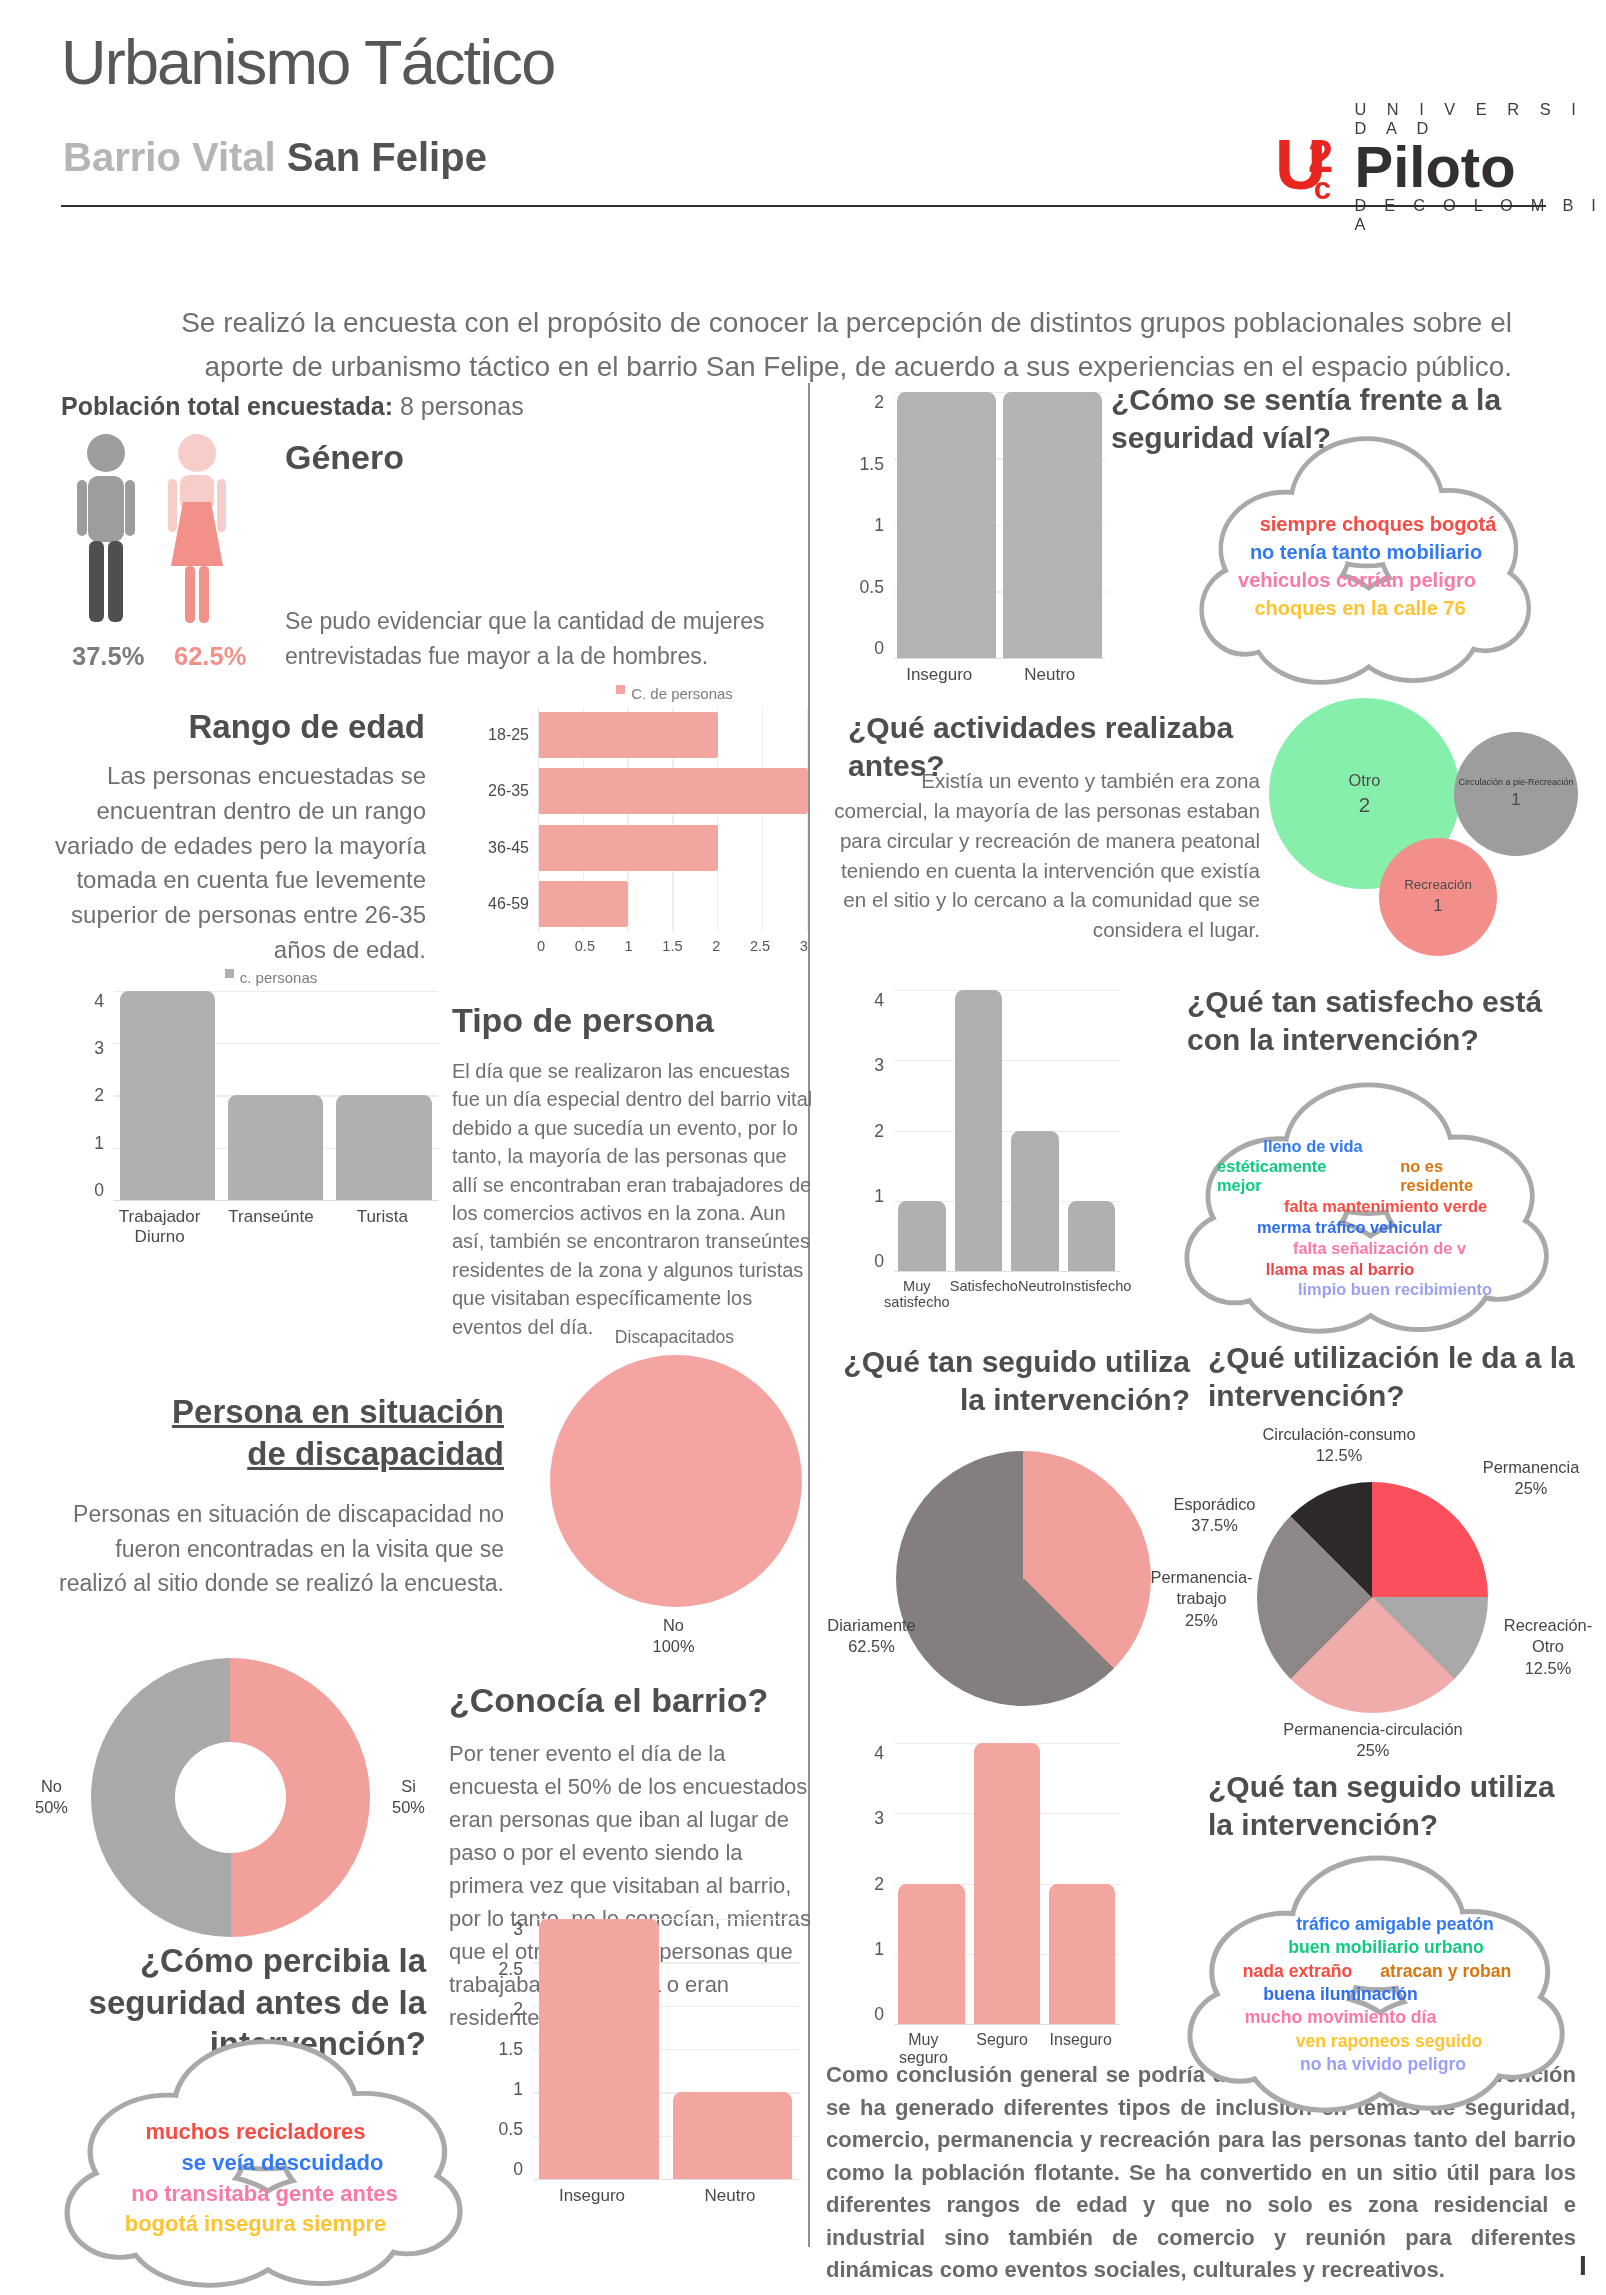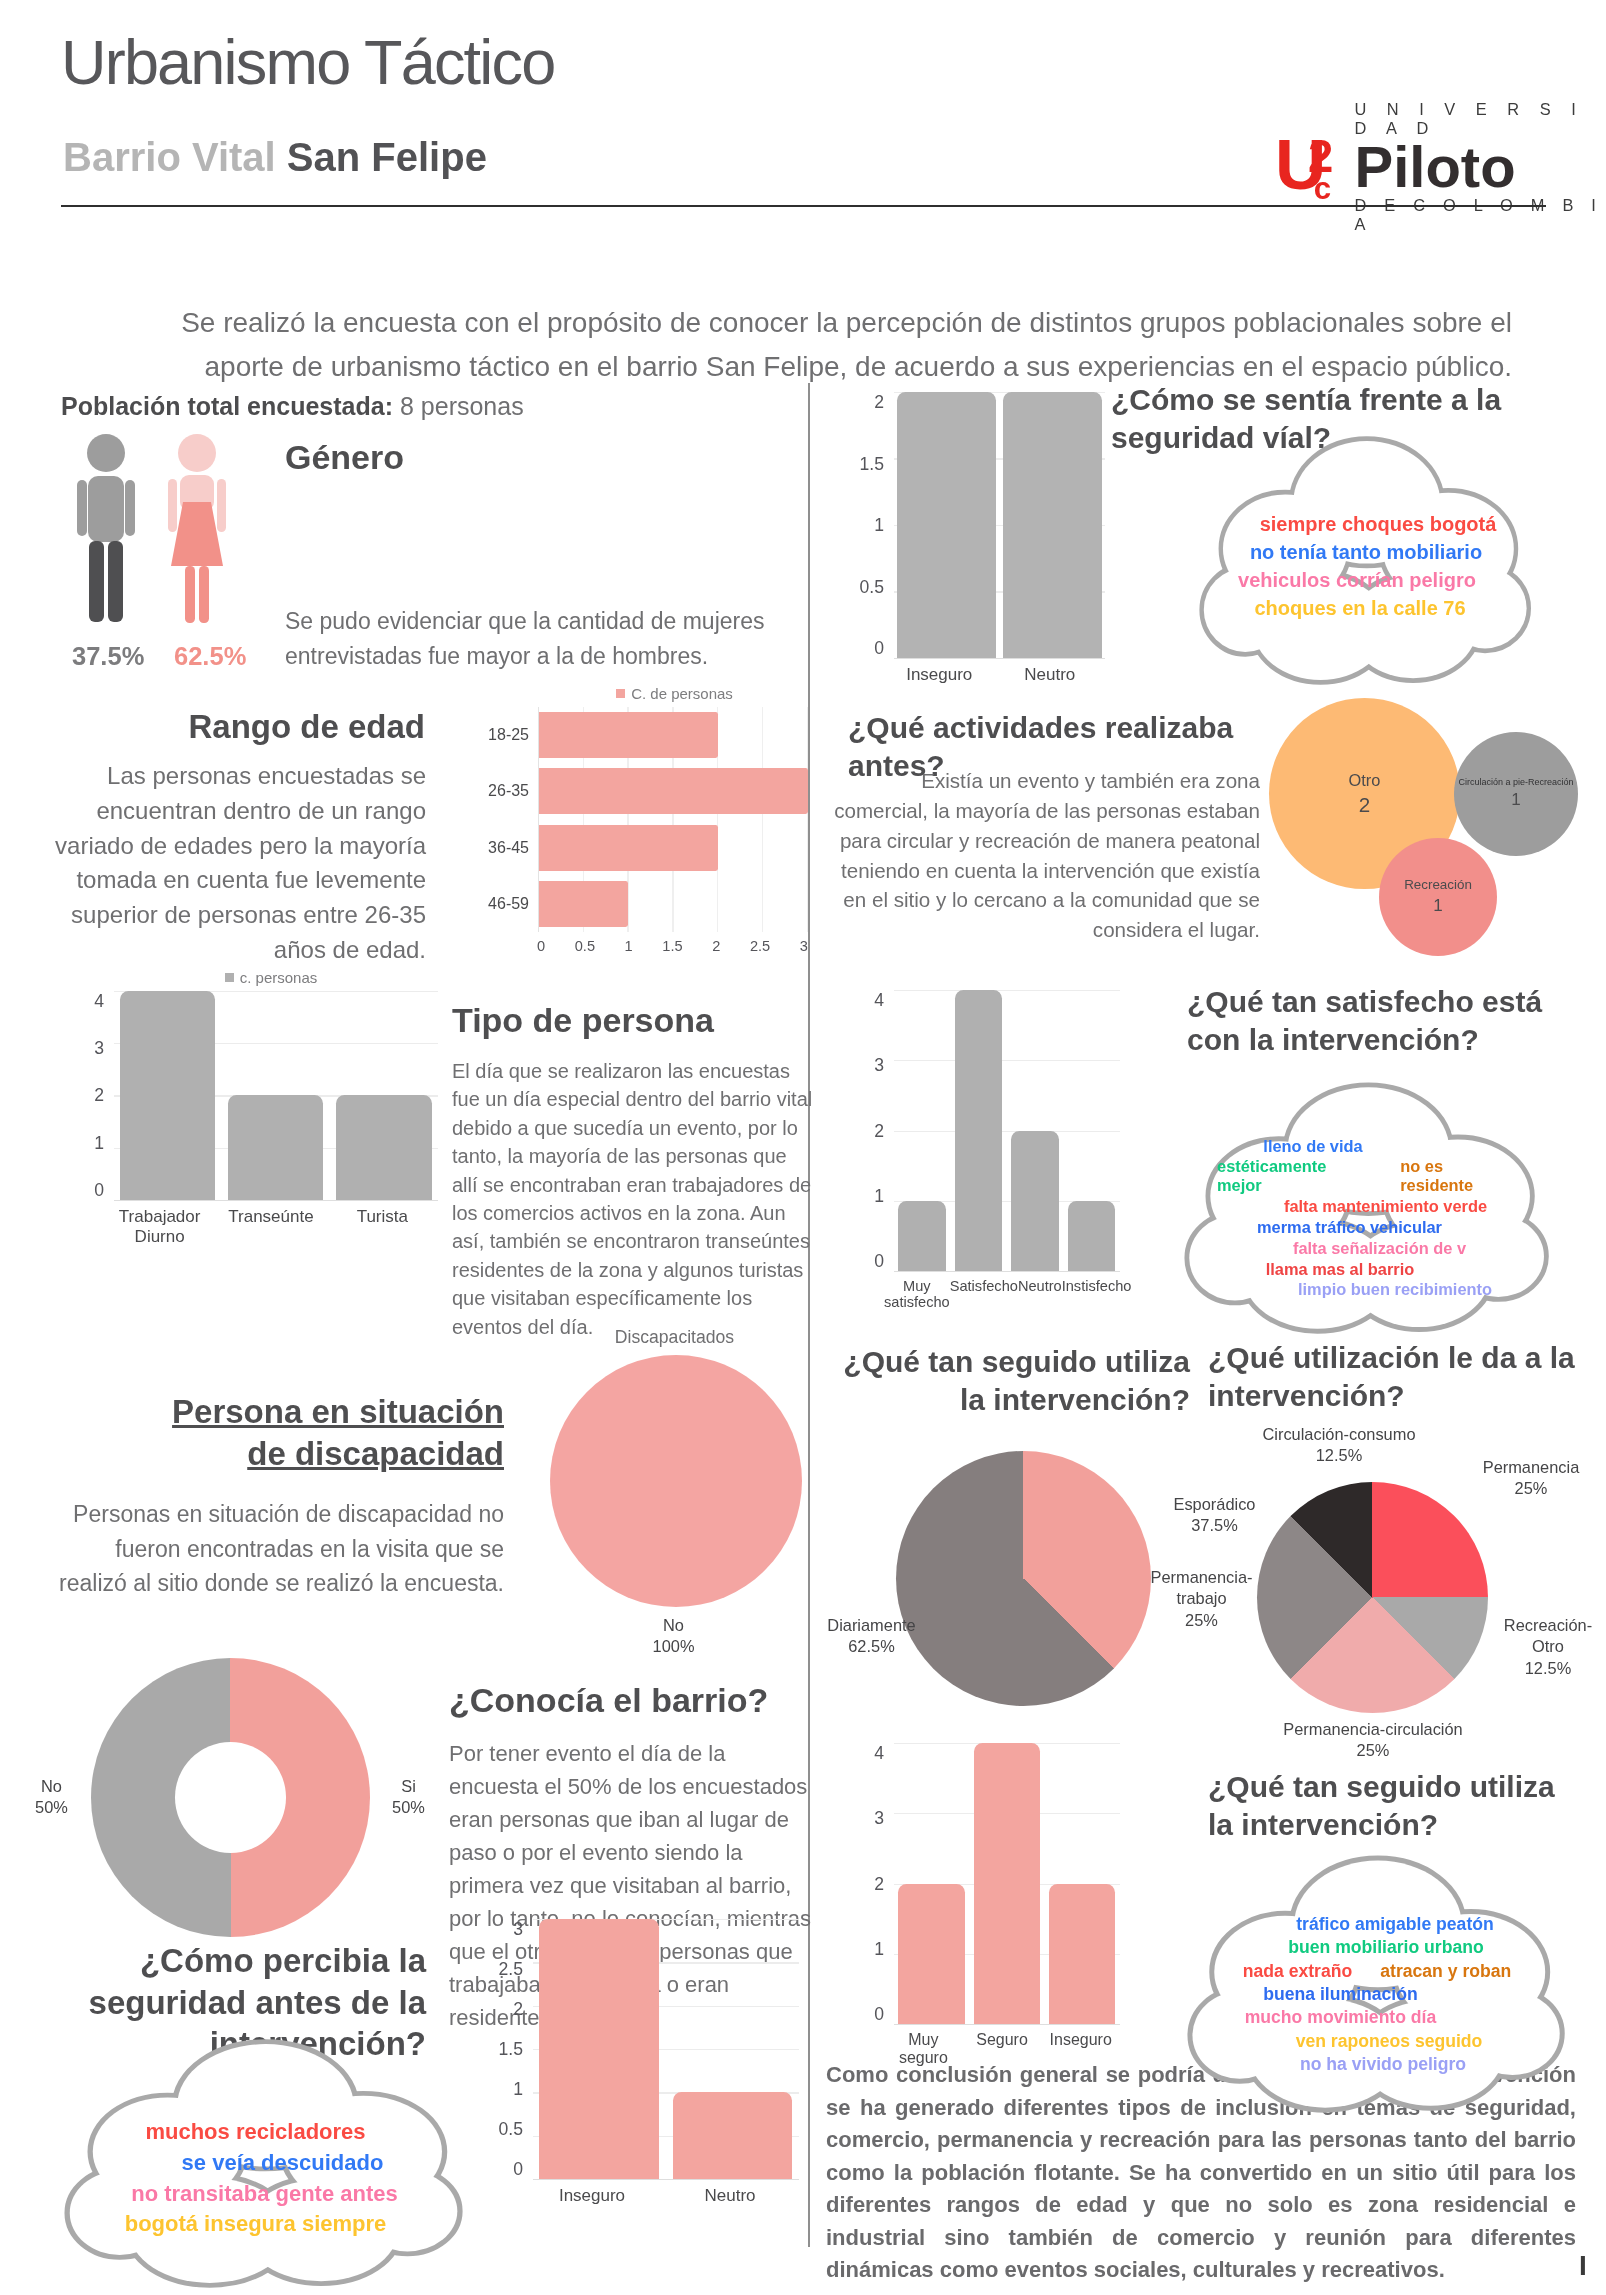--- a/index.html
+++ b/index.html
@@ -27,21 +27,21 @@
 
   
   .banner{display:flex;align-items:center;height:62px;}
   .banner-title{margin-left:16px;font-size:39px;font-weight:bold;color:#f4f4f4;}
   .banner-authors{margin-left:auto;margin-right:20.6px;font-size:32px;font-weight:bold;color:#ffffff;white-space:nowrap;}
   .banner-accent{width:44px;height:62px;}
 
   .divider{width:1.8px;background:#8f8f8f;}
 
   
-  .legend{display:flex;align-items:center;gap:6px;font-size:15px;color:#7d7d7f;}
+  .legend{display:flex;align-items:flex-start;gap:6px;font-size:15px;color:#7d7d7f;}
   .legend .sw{width:9px;height:9px;}
   .vbody{display:flex;}
   .vy{width:43px;display:flex;flex-direction:column;justify-content:space-between;
       align-items:flex-end;padding-right:9.7px;font-size:17.6px;color:#55555a;}
   .vplot{flex:1;display:flex;align-items:flex-end;justify-content:space-evenly;
       border-bottom:1.2px solid #dedede;}
   .grid-4{background-image:repeating-linear-gradient(to top,transparent 0 calc(25% - 1.2px),#ececec calc(25% - 1.2px) 25%);}
   .grid-6{background-image:repeating-linear-gradient(to top,transparent 0 calc(16.6667% - 1.2px),#ececec calc(16.6667% - 1.2px) 16.6667%);}
   .vslot{flex:1;display:flex;justify-content:center;align-items:flex-end;height:100%;}
   .vbar{width:78%;border-radius:8.5px 8.5px 0 0;}
@@ -392,21 +392,21 @@
         <use href="#cloudshape" class="cf"></use>
     </svg>
     <div class="cloud-words" style="top:33%;gap:4.9px;font-size:20px;">
       <span style="margin-left: 24px; color: rgb(250, 75, 67);">siempre choques bogotá</span>
       <span style="color: rgb(49, 121, 245);">no tenía tanto mobiliario</span>
       <span style="margin-left: -18px; color: rgb(250, 121, 167);">vehiculos corrían peligro</span>
       <span style="margin-left: -12px; color: rgb(253, 196, 47);">choques en la calle 76</span>
     </div>
   </div>
 
-  <div class="abs bubble" style="left: 1269px; top: 698px; width: 191px; height: 191px; font-size: 16.4px; background-color: #fdba74;">
+  <div class="abs bubble" style="left: 1269px; top: 698px; width: 191px; height: 191px; font-size: 16.4px; background-color: #86efac;">
     <span>Otro</span>
     <span style="font-size:20.6px;">2</span>
   </div>
   <div class="abs bubble" style="left: 1454px; top: 732px; width: 124px; height: 124px; font-size: 9px; color: rgb(50, 50, 52); background-color: rgb(157, 157, 157);">
     <span>Circulación a pie-Recreación</span>
     <span style="font-size:17px;color:#4b4b4d;">1</span>
   </div>
   <div class="abs bubble" style="left: 1379px; top: 838px; width: 118px; height: 118px; font-size: 13.4px; background-color: rgb(242, 143, 139);">
     <span>Recreación</span>
     <span style="font-size:17px;">1</span>

